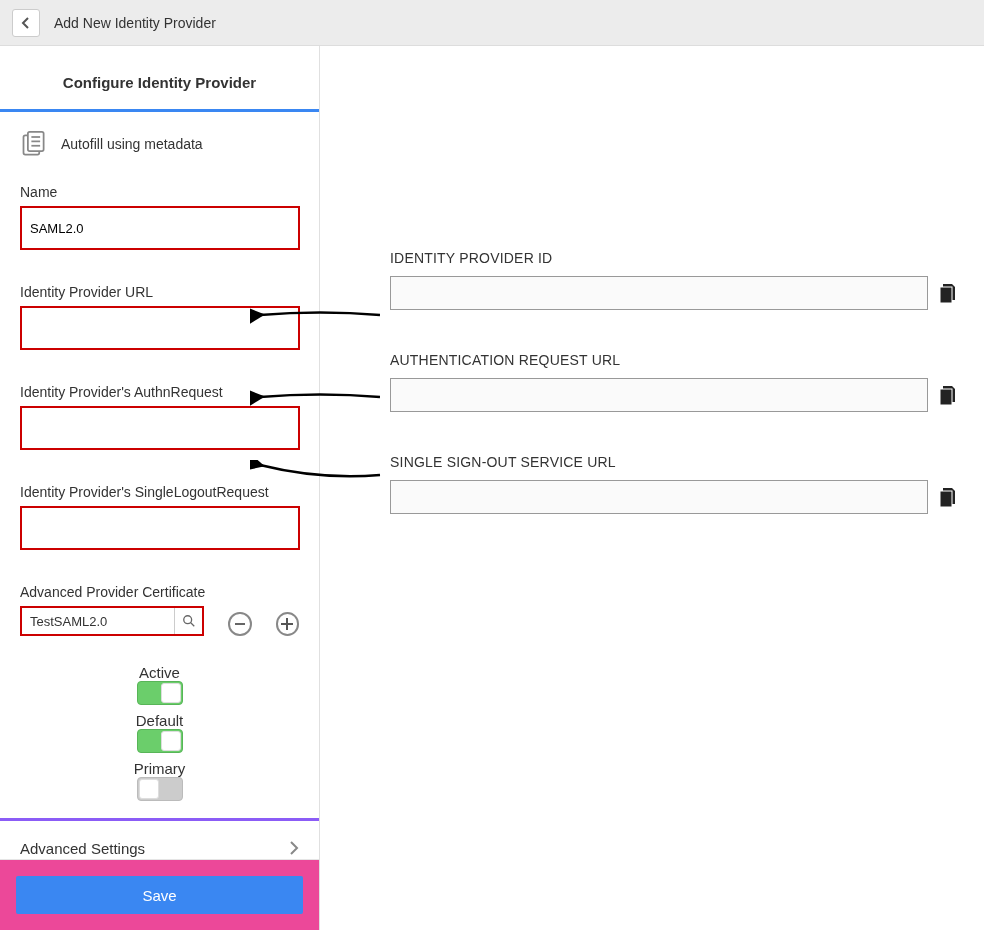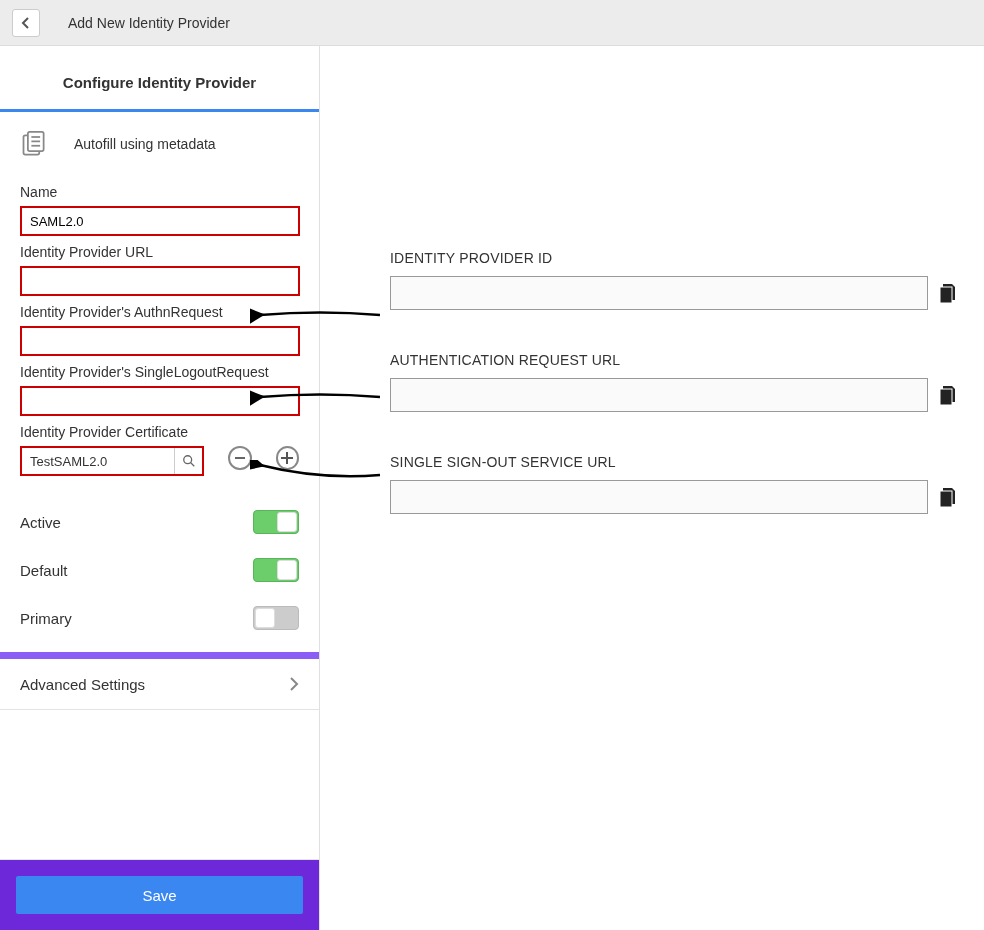--- a/index.html
+++ b/index.html
@@ -28,21 +28,20 @@
     border-radius: 3px;
     display: flex;
     align-items: center;
     justify-content: center;
     cursor: pointer;
     margin-right: 14px;
   }
   .header-title {
     font-size: 14px;
     color: #333;
-    margin-left: 14px;
   }
   .main-wrapper {
     display: flex;
     height: calc(100% - 46px);
   }
   .left-panel {
     width: 320px;
     border-right: 1px solid #e0e0e0;
     display: flex;
     flex-direction: column;
@@ -56,48 +55,48 @@
     border-bottom: 3px solid #3a87f2;
   }
   .panel-body {
     padding: 18px 20px 0 20px;
     flex: 1 1 auto;
     overflow: hidden;
   }
   .autofill-row {
     display: flex;
     align-items: center;
-    gap: 26px;
+    gap: 13px;
     margin-bottom: 26px;
   }
   .autofill-icon {
     width: 28px;
     height: 28px;
     color: #888;
     flex-shrink: 0;
   }
   .field-label {
     font-size: 14px;
     color: #333;
     margin-bottom: 6px;
   }
-  .field-group { margin-bottom: 8px; }
+  .field-group { margin-bottom: 34px; }
   .input-box {
     width: 280px;
-    height: 30px;
+    height: 44px;
     border: 2px solid #cc0000;
     padding: 0 8px;
     font-size: 13px;
     background: #fff;
   }
   .cert-row {
     display: flex;
-    align-items: flex-start;
+    align-items: flex-end;
     gap: 24px;
-    margin-bottom: 22px;
+    margin-bottom: 28px;
   }
   .cert-input {
     width: 190px;
     height: 30px;
     border: 2px solid #cc0000;
     display: flex;
     align-items: center;
     padding-left: 8px;
     font-size: 13px;
   }
@@ -117,23 +116,24 @@
     border-radius: 50%;
     display: flex;
     align-items: center;
     justify-content: center;
     cursor: pointer;
     color: #666;
   }
   .toggle-row {
     display: flex;
     align-items: center;
-    justify-content: space-between;
+    justify-content: flex-start;
     font-size: 15px;
     height: 48px;
+    flex-direction: column;
   }
   .toggle {
     width: 46px;
     height: 24px;
     border-radius: 4px;
     position: relative;
     cursor: pointer;
   }
   .toggle-on {
     background: #6bce6b;
@@ -152,30 +152,30 @@
     border: 1px solid #ddd;
     border-radius: 3px;
   }
   .toggle-on .toggle-knob { right: 1px; }
   .toggle-off .toggle-knob { left: 1px; }
   .adv-row {
     display: flex;
     align-items: center;
     justify-content: space-between;
     height: 58px;
-    border-top: 7px solid #8b5cf6;
+    border-top: 3px solid #8b5cf6;
     border-bottom: 1px solid #e3e3e3;
     cursor: pointer;
     margin: 10px -20px 0 -20px;
     padding: 0 20px;
     font-size: 15px;
   }
   .save-area {
     padding: 16px;
-    background: #6d28d9;
+    background: #ec4899;
     border-top: 1px solid #e5e5e5;
   }
   .save-btn {
     width: 100%;
     height: 38px;
     background: #3a87f2;
     color: #fff;
     border: none;
     font-size: 15px;
     font-weight: 500;
@@ -256,21 +256,21 @@
       <div class="field-group">
         <div class="field-label">Identity Provider's AuthnRequest</div>
         <input class="input-box" type="text" value="" style="">
       </div>
 
       <div class="field-group">
         <div class="field-label">Identity Provider's SingleLogoutRequest</div>
         <input class="input-box" type="text" value="" style="">
       </div>
 
-      <div class="field-label">Identity Provider Certificate</div>
+      <div class="field-label">Advanced Provider Certificate</div>
       <div class="cert-row">
         <div class="cert-input">
           <span>TestSAML2.0</span>
           <span class="cert-search">
             <svg width="14" height="14" viewBox="0 0 16 16">
                 <circle cx="6.5" cy="6.5" r="4.5" fill="none" stroke="#666" stroke-width="1.5"></circle>
                 <line x1="10" y1="10" x2="14" y2="14" stroke="#666" stroke-width="1.5"></line>
               </svg>
           </span>
         </div>

